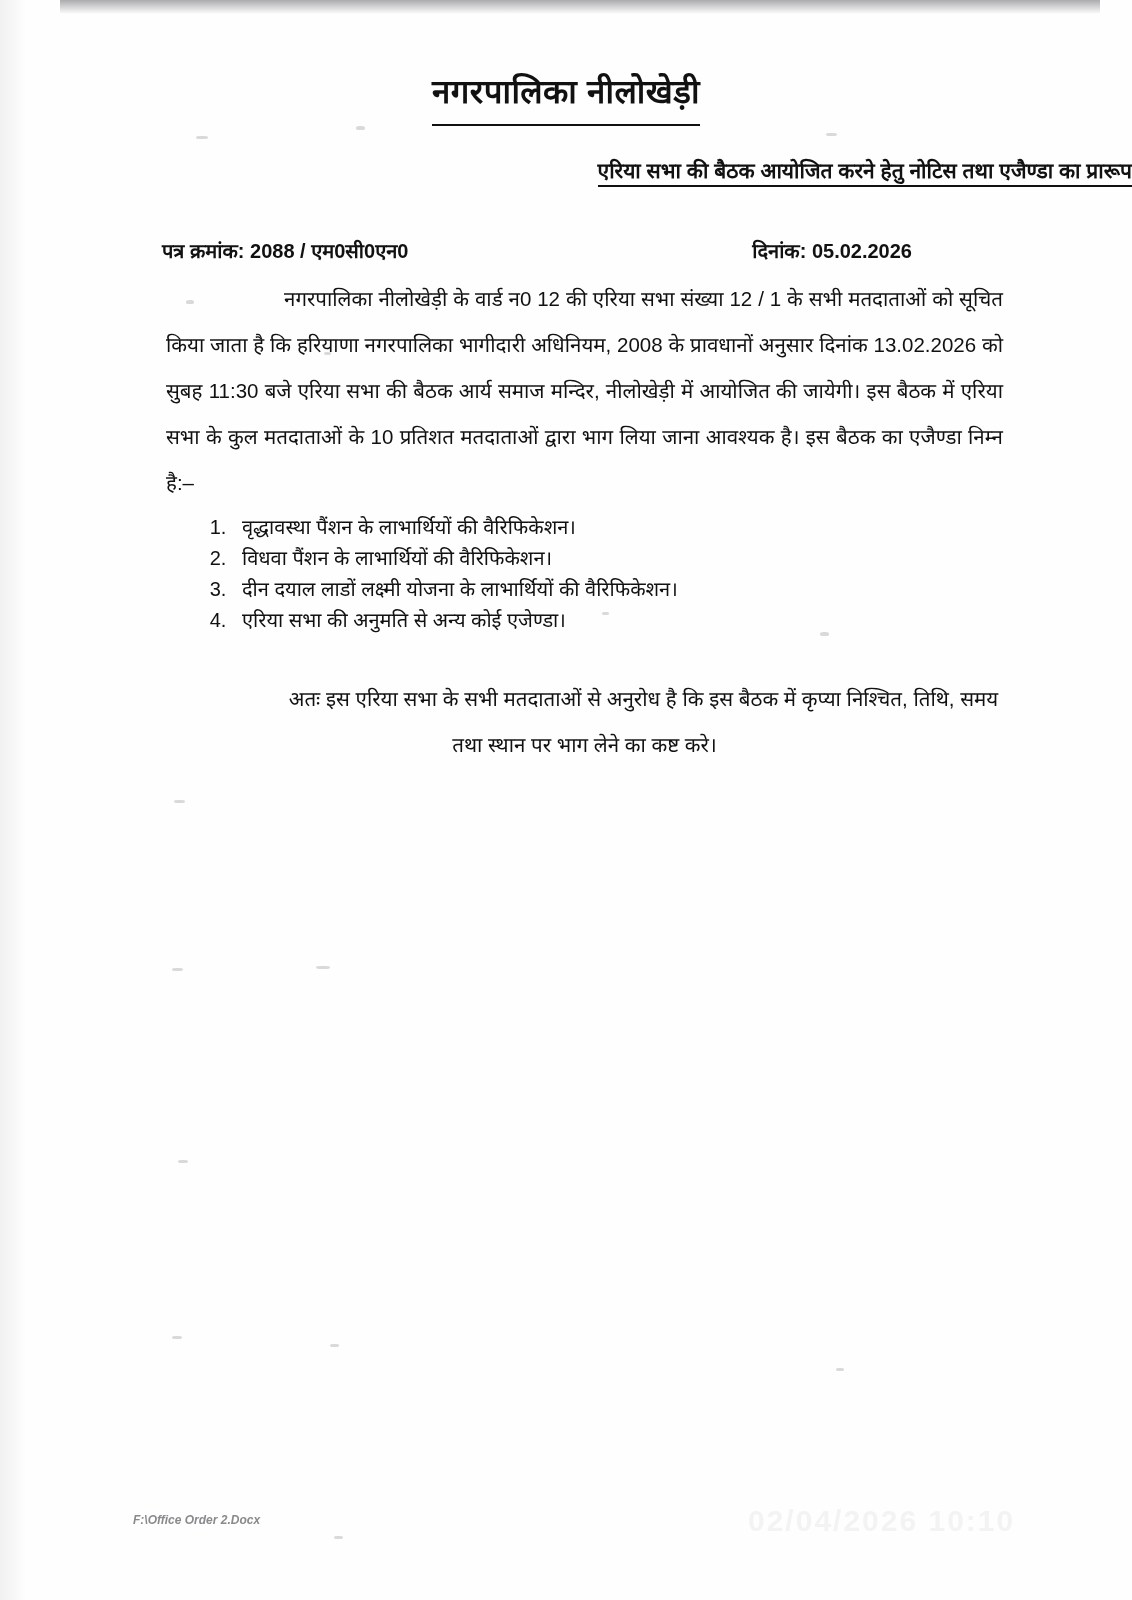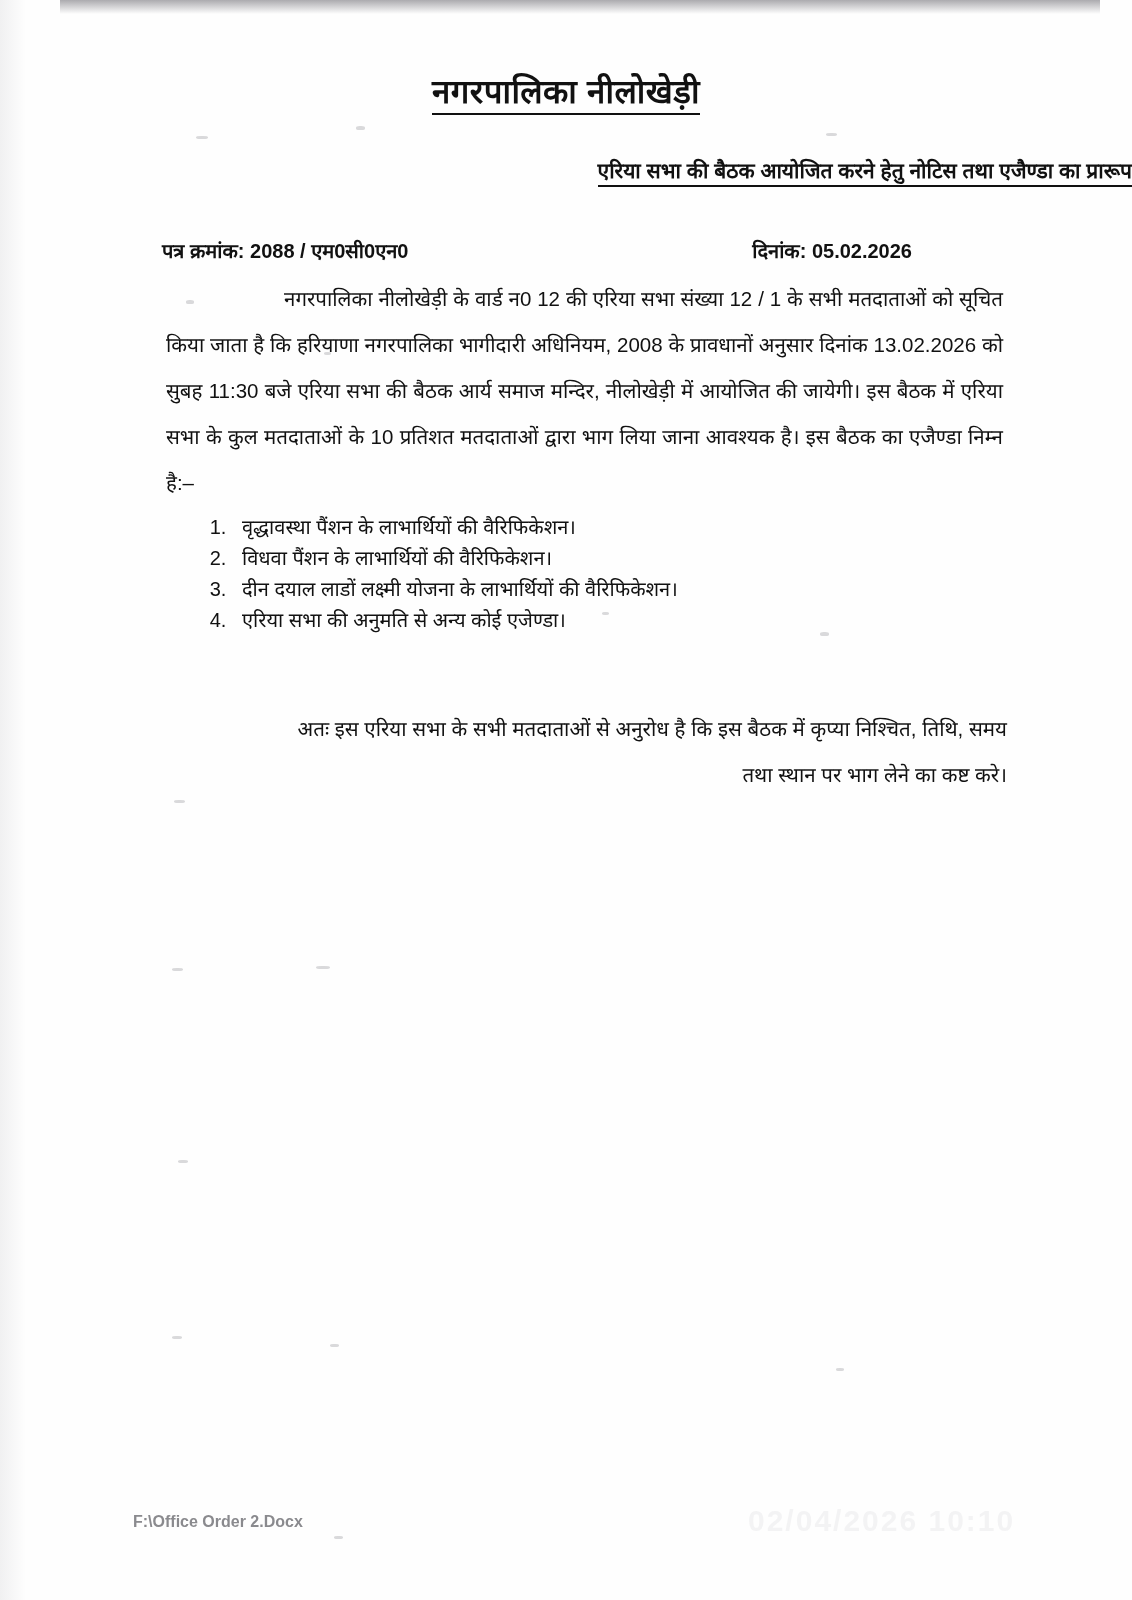--- a/index.html
+++ b/index.html
@@ -44,21 +44,21 @@
   .doc-title {
     position: absolute;
     top: 68px; left: 0; width: 1132px;
     text-align: center;
     font-size: 33px;
     font-weight: 700;
     letter-spacing: .5px;
   }
   .doc-title span.ul {
     border-bottom: 2px solid #111;
-    padding-bottom: 3px;
+    padding-bottom: 14px;
   }
 
   .doc-subtitle {
     position: absolute;
     top: 156px; left: 0; width: 1132px;
     text-align: right;
     font-size: 21px;
     font-weight: 600;
   }
   .doc-subtitle span.ul {
@@ -108,25 +108,25 @@
   .agenda ol {
     margin: 0;
     padding-left: 42px;
     list-style-position: outside;
   }
   .agenda li { margin: 0; padding-left: 10px; }
 
   
   .closing {
     position: absolute;
-    top: 706px; left: 162px;
+    top: 676px; left: 162px;
     width: 845px;
     font-size: 20.5px;
     line-height: 46px;
-    text-align: right;
+    text-align: center;
     font-weight: 500;
   }
   .closing p { margin: 0; }
   .closing p.indent { text-indent: 118px; }
 
   
   .signature-block {
     position: absolute;
     top: 820px; left: 726px;
     font-size: 20.5px;
@@ -138,24 +138,25 @@
     top: -42px; left: 24px;
     width: 105px; height: 58px;
     pointer-events: none;
   }
   .sig-role { position: relative; }
 
   
   .footer-path {
     position: absolute;
     top: 1513px; left: 133px;
-    font-size: 16px;
+    font-size: 12px;
     font-weight: 700;
     color: #8a8a8e;
     font-family: "Liberation Sans", "DejaVu Sans", sans-serif;
+    font-style: italic;
   }
   .watermark-stamp {
     position: absolute;
     top: 1504px; left: 748px;
     font-size: 30px;
     font-weight: 700;
     letter-spacing: 2px;
     color: rgba(150,150,155,0.10);
     white-space: nowrap;
     pointer-events: none;

